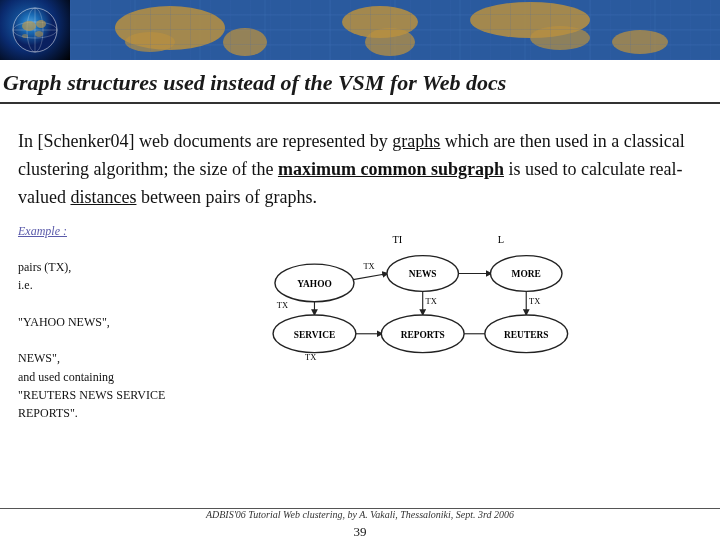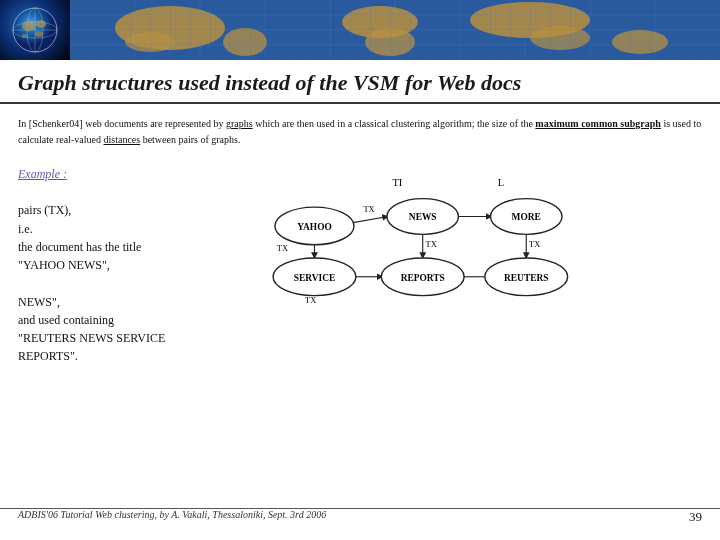--- a/index.html
+++ b/index.html
@@ -48,35 +48,35 @@
         repeating-linear-gradient(0deg, rgba(60,100,180,0.15) 0px, rgba(60,100,180,0.15) 1px, transparent 1px, transparent 15px);
     }
 
     
     .slide-title {
       font-family: 'Times New Roman', Times, serif;
       font-style: italic;
       font-size: 22px;
       font-weight: bold;
       color: #1a1a1a;
-      padding: 10px 18px 6px 18px;
+      padding: 10px 18px 6px 3px;
       border-bottom: 2px solid #333;
-      margin-bottom: 12px;
+      margin-bottom: 24px;
     }
 
     
     .content-area {
       padding: 0 18px;
     }
 
     .main-text {
-      font-size: 10px;
+      font-size: 18px;
       line-height: 1.55;
       color: #111;
-      margin-bottom: 18px;
+      margin-bottom: 10px;
     }
     .main-text .underline {
       text-decoration: underline;
     }
     .main-text .bold {
       font-weight: bold;
     }
 
     
     .example-section {
@@ -118,24 +118,25 @@
 
     
     .footer {
       position: absolute;
       bottom: 0;
       left: 0;
       right: 0;
       height: 32px;
       border-top: 1.5px solid #555;
       display: flex;
-      align-items: flex-start;
+      align-items: center;
       justify-content: space-between;
       padding: 0 18px;
       background: #fff;
+      flex-direction: column;
     }
     .footer-text {
       font-size: 10px;
       font-style: italic;
       color: #333;
     }
     .footer-page {
       font-size: 13px;
       font-weight: normal;
       color: #111;
@@ -209,21 +210,21 @@
     In [Schenker04] web documents are represented by <span class="underline">graphs</span> which are then used in a classical clustering algorithm; the size of the <span class="bold underline">maximum common subgraph</span> is used to calculate real-valued <span class="underline">distances</span> between pairs of graphs.
   </div>
 
   <div class="example-section">
 
     <div class="example-text">
       <span class="example-label">Example :</span><br>
       <br>
       <span>pairs (TX),</span><br>
       <span>i.e.</span><br>
-      <span>the document has the title</span><br>
+      <br>
       <span>"YAHOO NEWS",</span><br>
       <br>
       <span>NEWS",</span><br>
       <span>and used containing</span><br>
       <span>"REUTERS NEWS SERVICE</span><br>
       <span>REPORTS".</span>
     </div>
 
     <div class="graph-diagram">
       <svg class="graph-svg" viewBox="0 0 340 165">

